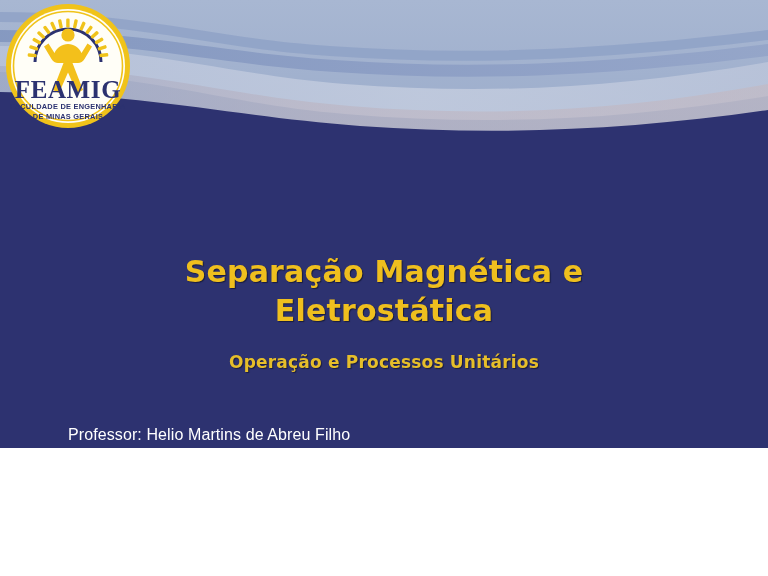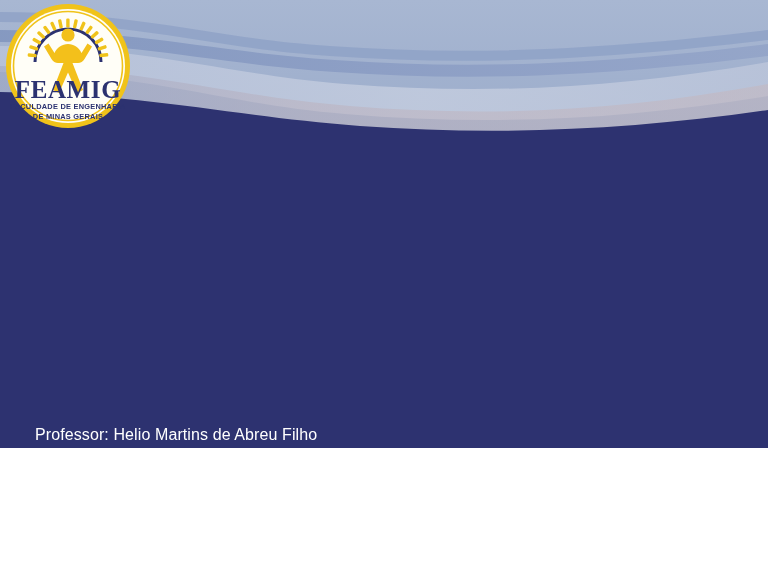--- a/index.html
+++ b/index.html
@@ -71,21 +71,21 @@
     width: 768px;
     text-align: center;
     color: #E6BE2A;
     font-size: 17px;
     font-weight: bold;
     letter-spacing: 0.2px;
     text-shadow: 1px 1px 1px rgba(0,0,0,0.45);
   }
   #professor-line {
     position: absolute;
-    left: 35px;
+    left: 68px;
     top: 426px;
     color: #FFFFFF;
     font-size: 16px;
     font-weight: normal;
     letter-spacing: 0.1px;
     font-family: "Liberation Sans", sans-serif;
   }
 </style>
 </head>
 <body>
@@ -176,17 +176,22 @@
       </g>
 
       <text x="64" y="96" text-anchor="middle" font-family="Liberation Serif, serif" font-size="25" font-weight="bold" fill="#2C3270" letter-spacing="0.6">FEAMIG</text>
 
       <text x="64" y="107" text-anchor="middle" font-family="Liberation Sans, sans-serif" font-size="7.4" font-weight="bold" fill="#2C3270" letter-spacing="0.25">FACULDADE DE ENGENHARIA</text>
 
       <text x="64" y="117" text-anchor="middle" font-family="Liberation Sans, sans-serif" font-size="7.4" font-weight="bold" fill="#2C3270" letter-spacing="0.25">DE MINAS GERAIS</text>
     </svg>
   </div>
 
+  <div id="title-block">
+    <span class="title-line">Separação Magnética e</span>
+    <span class="title-line">Eletrostática</span>
+  </div>
 
+  <div id="subtitle">Operação e Processos Unitários</div>
 
   <div id="professor-line">Professor: Helio Martins de Abreu Filho</div>
 
 </div>
 
 </body></html>

